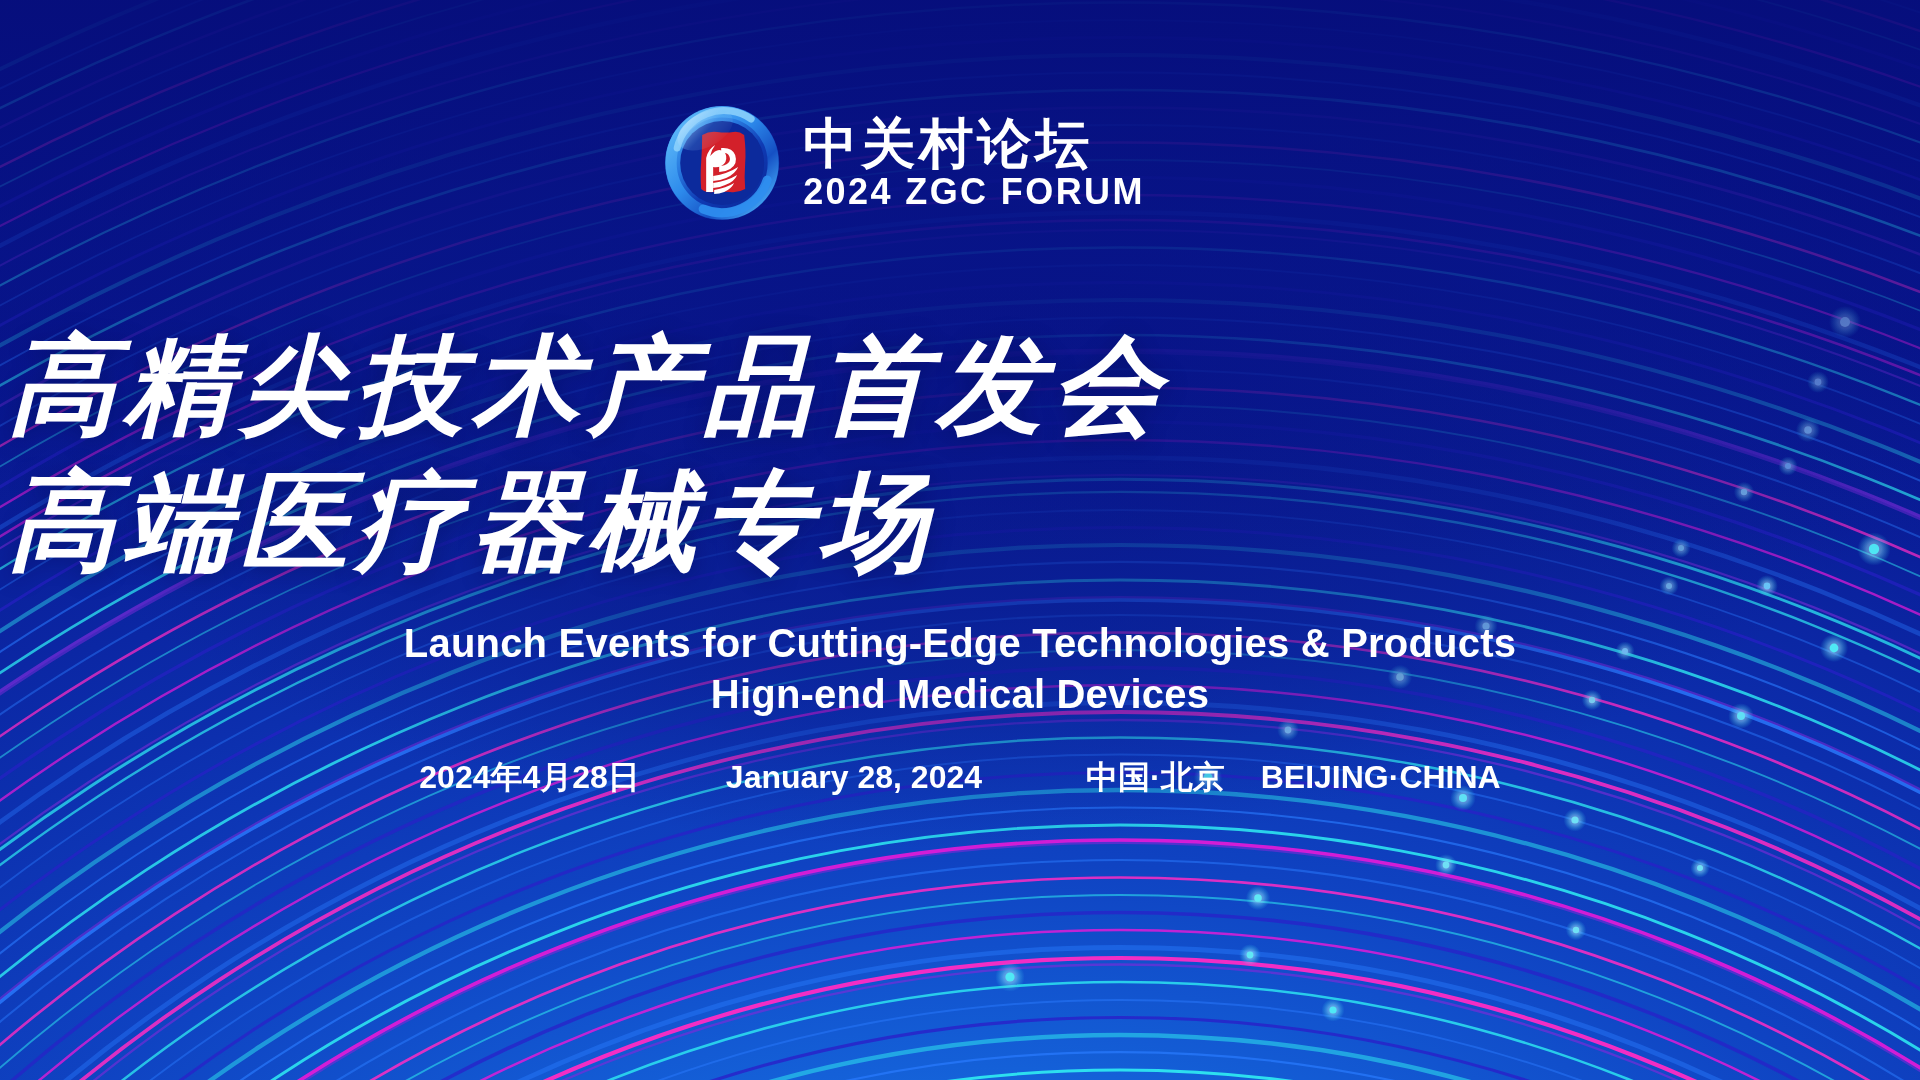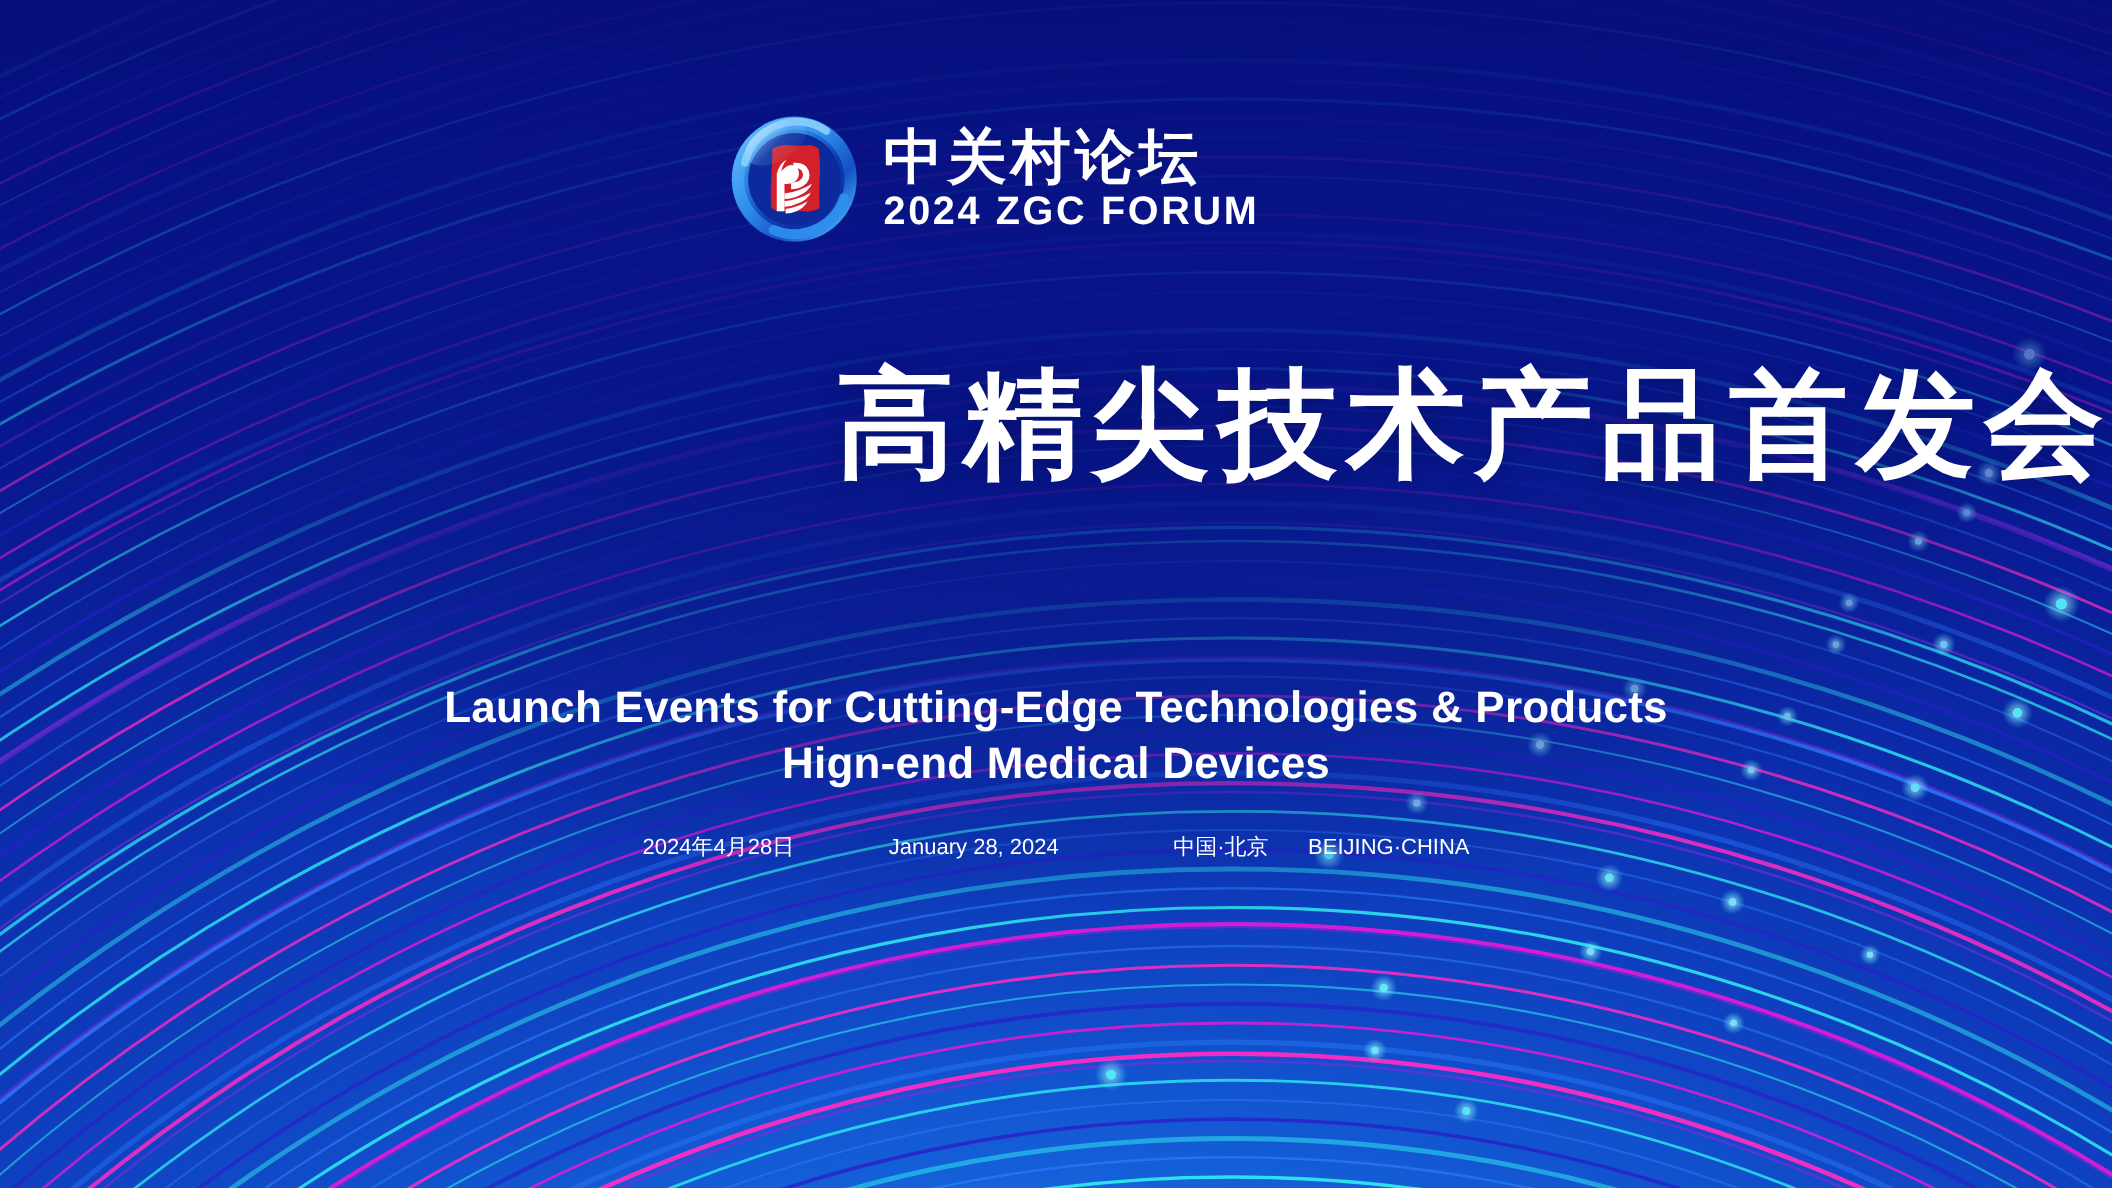--- a/index.html
+++ b/index.html
@@ -88,21 +88,22 @@
     letter-spacing: 2.4px;
     white-space: nowrap;
   }
 
   
   .headline {
     position: absolute;
     left: 0;
     top: 318px;
     width: 1920px;
-    text-align: right;
+    text-align: left;
+    font-style: italic;
   }
   .headline-line {
     font-size: 108px;
     line-height: 1.26;
     font-weight: 700;
     color: #ffffff;
     letter-spacing: 8px;
     text-indent: 8px;
     white-space: nowrap;
     text-shadow: 0 3px 22px rgba(3,10,80,0.45);
@@ -129,23 +130,23 @@
   .meta-row {
     position: absolute;
     left: 0;
     top: 758px;
     width: 1920px;
     display: flex;
     justify-content: center;
     align-items: baseline;
   }
   .meta-item {
-    font-size: 20px;
+    font-size: 32px;
     line-height: 1.2;
-    font-weight: 400;
+    font-weight: 700;
     color: #ffffff;
     white-space: nowrap;
   }
   .gap-a { width: 86px; flex: none; }
   .gap-b { width: 104px; flex: none; }
   .gap-c { width: 36px; flex: none; }
 </style>
 </head>
 <body>
 
@@ -355,20 +356,21 @@
         </svg>
       </div>
       <div class="logo-words">
         <div class="logo-cn">中关村论坛</div>
         <div class="logo-en">2024 ZGC FORUM</div>
       </div>
     </div>
 
     <div class="headline">
       <div class="headline-line">高精尖技术产品首发会</div>
+      <div class="headline-line">高端医疗器械专场</div>
     </div>
 
     <div class="subtitle">
       <div class="subtitle-line">Launch Events for Cutting-Edge Technologies &amp; Products</div>
       <div class="subtitle-line">Hign-end Medical Devices</div>
     </div>
 
     <div class="meta-row">
       <div class="meta-item">2024年4月28日</div>
       <div class="gap-a"></div>

